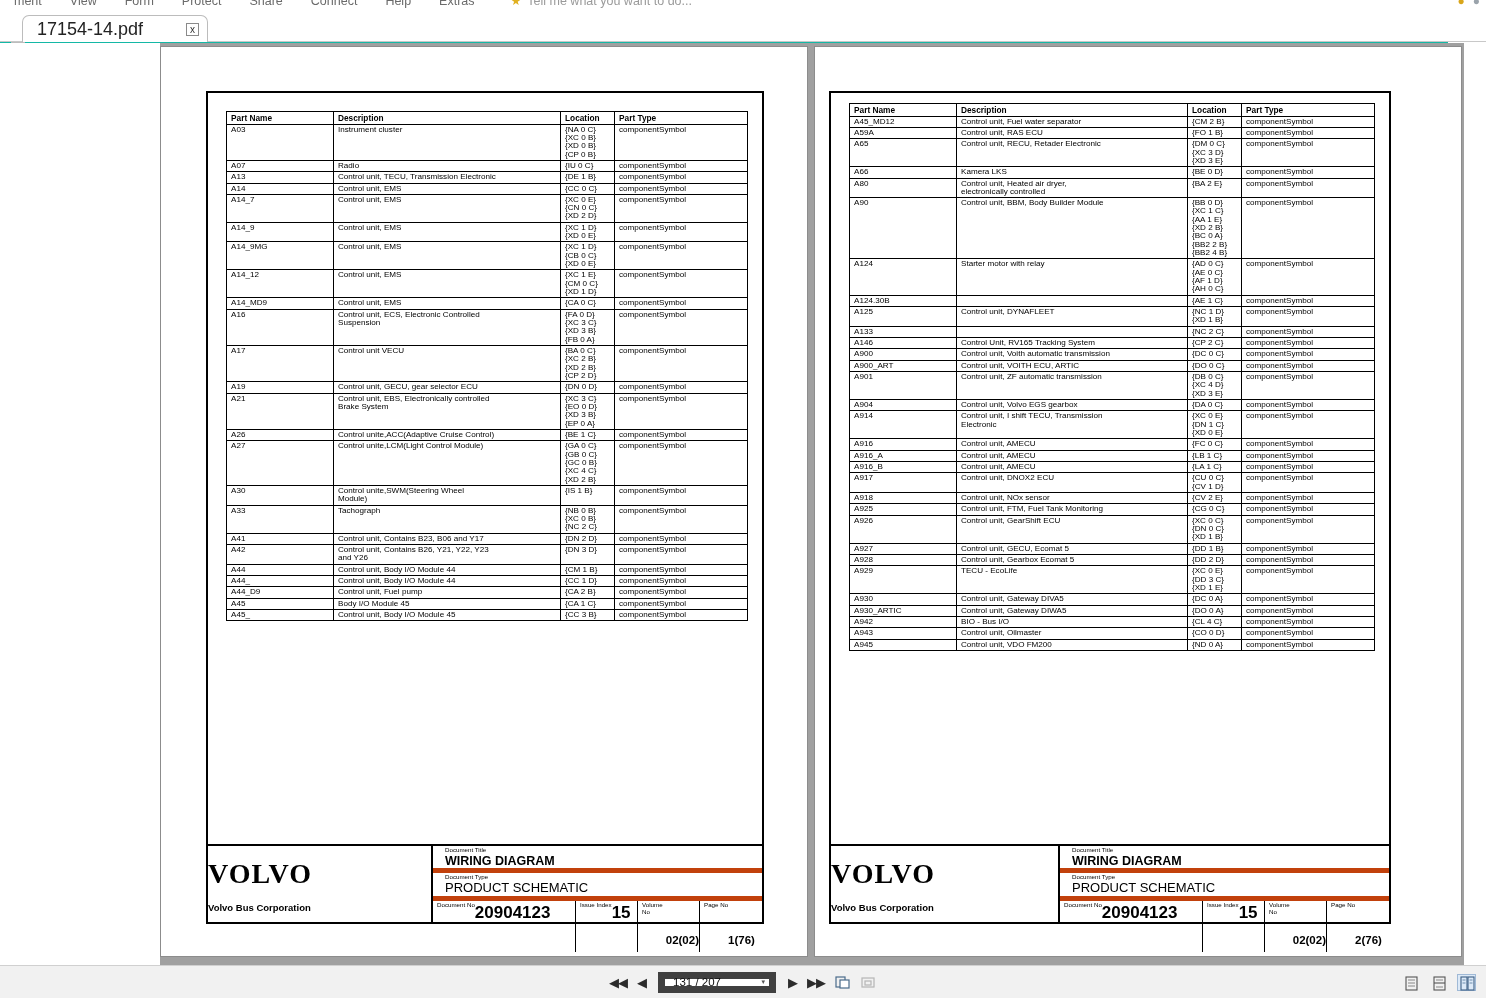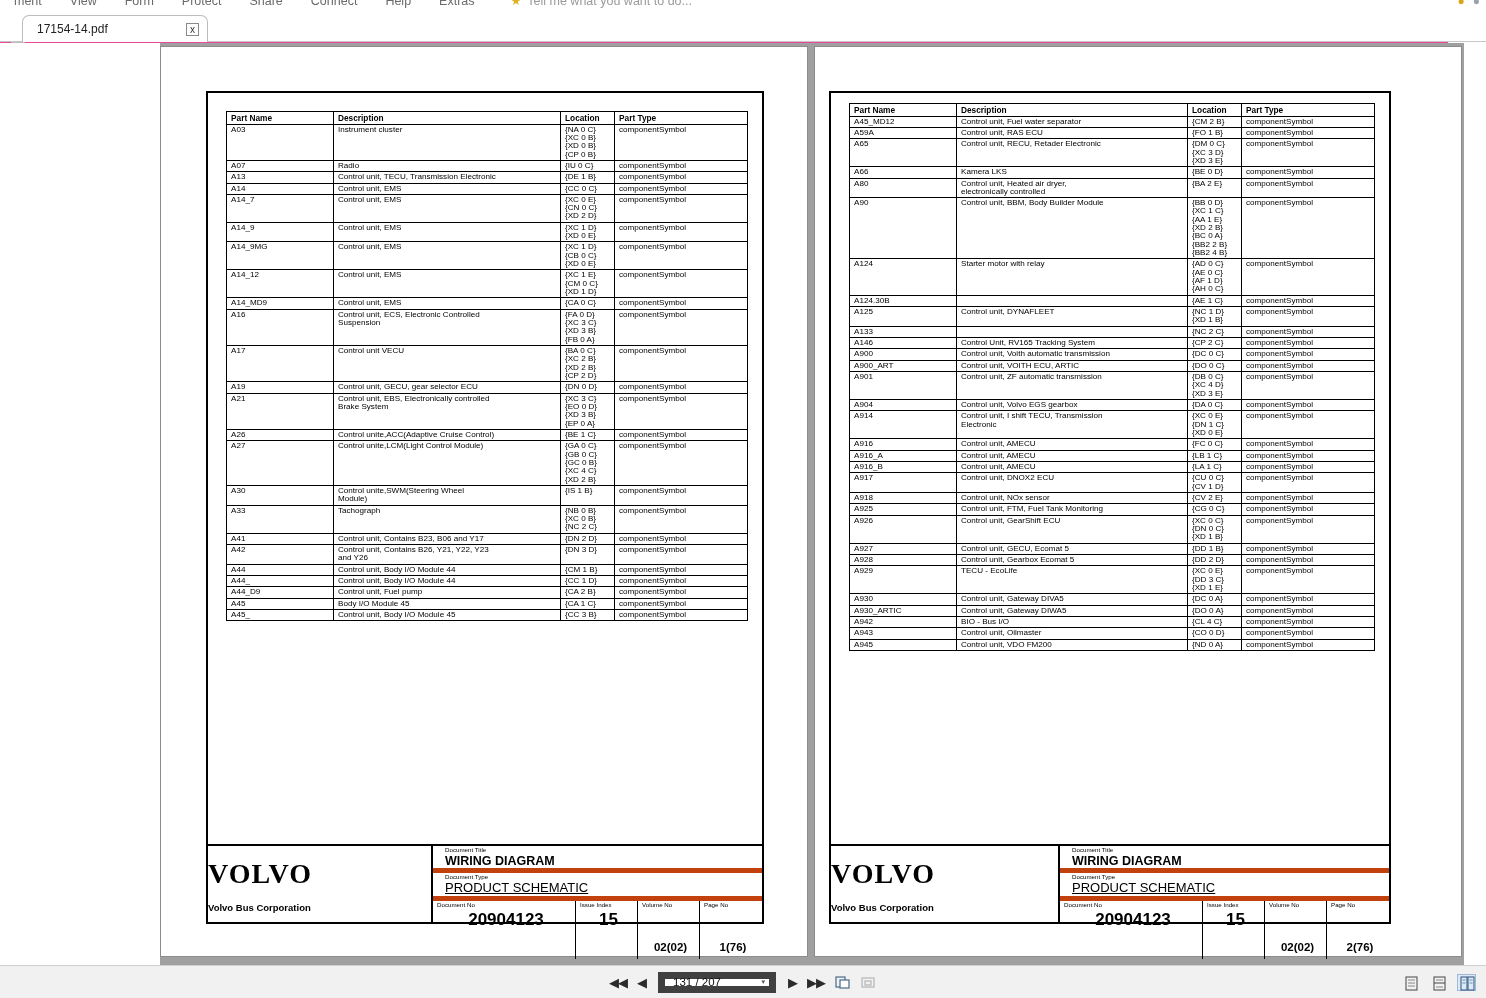--- a/index.html
+++ b/index.html
@@ -8,21 +8,21 @@
     width: 1486px; height: 998px;
     overflow: hidden;
     background: #ffffff;
     font-family: "Liberation Sans", sans-serif;
   }
 
   
   .app {
     position: relative;
     width: 1448px; height: 998px;
-    background: #ec4899;
+    background: #14b8a6;
   }
 
   .menubar {
     position: absolute; top: 0; left: 0;
     width: 1486px; height: 12px;
     background: #ffffff;
     overflow: hidden;
     border-bottom: 0;
   }
   .menubar-inner {
@@ -78,21 +78,21 @@
     transform: skewX(0deg);
   }
   .tab::before {
     content: "";
     position: absolute;
     left: -12px; bottom: -1px;
     width: 14px; height: 27px;
     border-bottom: 1px solid #bcbcbc;
   }
   .tab-label {
-    font-size: 12px;
+    font-size: 18px;
     color: #222;
     flex: 1;
   }
   .tab-close {
     font-size: 10px;
     font-family: "Liberation Sans", sans-serif;
     color: #333;
     border: 1px solid #8a8a8a;
     width: 13px; height: 13px;
     line-height: 11px;
@@ -249,33 +249,32 @@
     font-weight: bold;
     font-size: 12.5px;
     line-height: 1.15;
     color: #000;
   }
   .tb-val-reg {
     font-weight: normal;
     font-size: 13px;
     line-height: 1.15;
     color: #000;
-    text-decoration: underline;
   }
   .tb-row3 {
     flex: 1;
     display: flex;
     padding: 0;
     border-bottom: none;
   }
   .tb-cell {
     border-right: 1px solid #000;
     padding: 1px 0 0 4px;
     display: flex;
-    flex-direction: column;
+    flex-direction: row;
   }
   .tb-cell:last-child { border-right: none; }
   .tb-cell.docno   { width: 143px; }
   .tb-cell.issue   { width: 62px;  }
   .tb-cell.volume  { width: 62px;  }
   .tb-cell.pageno  { width: 62px;  }
   .tb-num-big {
     font-weight: bold;
     font-size: 17px;
     text-align: center;

